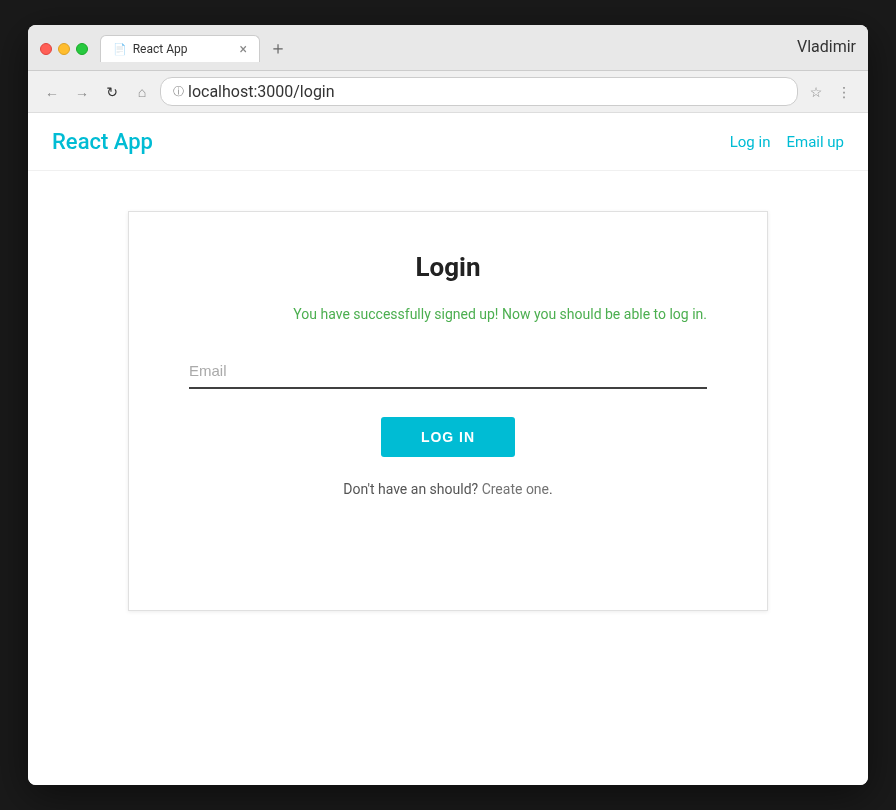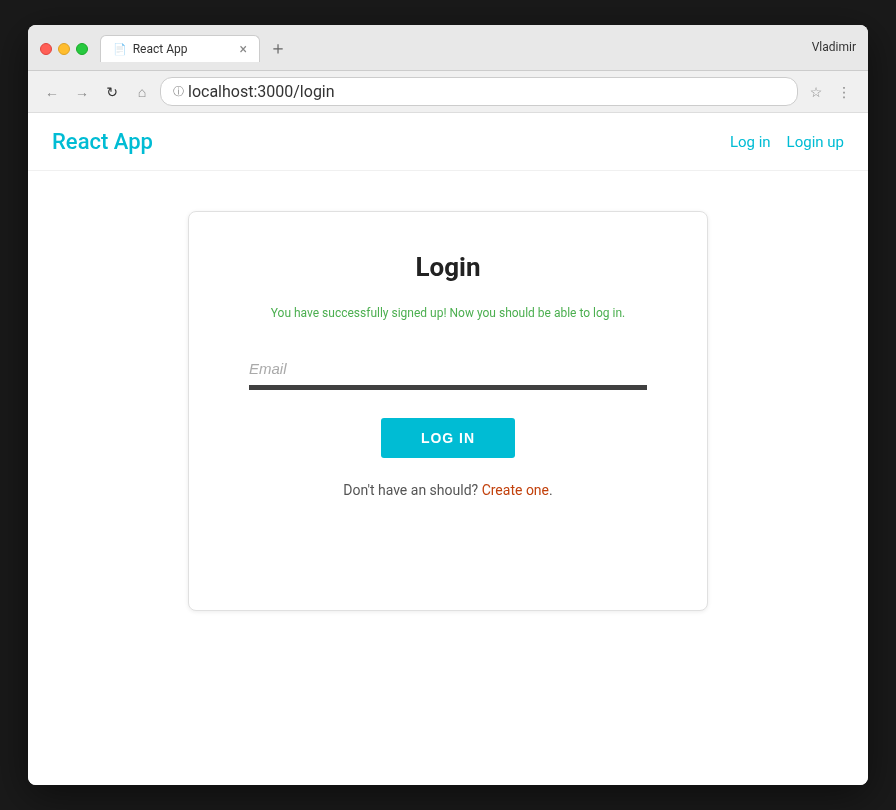--- a/index.html
+++ b/index.html
@@ -106,21 +106,21 @@
       justify-content: center;
       color: #666;
       font-size: 18px;
       cursor: pointer;
       margin-left: 4px;
       margin-bottom: 2px;
     }
 
     .user-label {
       margin-left: auto;
-      font-size: 12px;
+      font-size: 16px;
       color: #333;
       padding-bottom: 4px;
       align-self: center;
     }
 
     
     .browser-navbar {
       background: #f0f0f0;
       padding: 6px 12px;
       display: flex;
@@ -210,56 +210,55 @@
     .main-content {
       display: flex;
       justify-content: center;
       align-items: flex-start;
       padding: 40px 24px;
     }
 
     .login-card {
       background: #fff;
       border: 1px solid #e0e0e0;
-      border-radius: 8px;
+      border-radius: 0;
       padding: 40px 60px;
-      width: 520px;
+      width: 640px;
       min-height: 400px;
       box-shadow: 0 1px 4px rgba(0,0,0,0.08);
     }
 
     .login-title {
       text-align: center;
       font-size: 26px;
       font-weight: 700;
       color: #222;
       margin-bottom: 24px;
     }
 
     .success-message {
-      text-align: center;
+      text-align: right;
       color: #4caf50;
-      font-size: 12px;
+      font-size: 14px;
       margin-bottom: 32px;
     }
 
     .form-group {
       margin-bottom: 28px;
     }
 
     .form-input {
       width: 100%;
       border: none;
-      border-bottom: 5px solid #404040;
+      border-bottom: 2px solid #404040;
       padding: 8px 0;
       font-size: 15px;
       color: #c2410c;
       outline: none;
       background: transparent;
-      font-style: italic;
     }
 
     .form-input::placeholder {
       color: #aaa;
     }
 
     .submit-btn {
       display: block;
       margin: 0 auto 24px;
       background: #00bcd4;
@@ -274,21 +273,21 @@
       text-transform: uppercase;
     }
 
     .signup-text {
       text-align: center;
       font-size: 14px;
       color: #555;
     }
 
     .signup-link {
-      color: #c2410c;
+      color: #737373;
       text-decoration: none;
       cursor: pointer;
     }
   </style>
 </head>
 <body>
 
 <div class="browser-window">
 
   <div class="browser-titlebar">
@@ -324,21 +323,21 @@
       <div class="nav-btn">⋮</div>
     </div>
   </div>
 
   <div class="page-content">
 
     <div class="app-header">
       <span class="app-title">React App</span>
       <nav class="header-nav">
         <a class="header-nav-link">Log in</a>
-        <a class="header-nav-link">Login up</a>
+        <a class="header-nav-link">Email up</a>
       </nav>
     </div>
 
     <div class="main-content">
       <div class="login-card">
 
         <h1 class="login-title">Login</h1>
 
         <p class="success-message">You have successfully signed up! Now you should be able to log in.</p>
 

